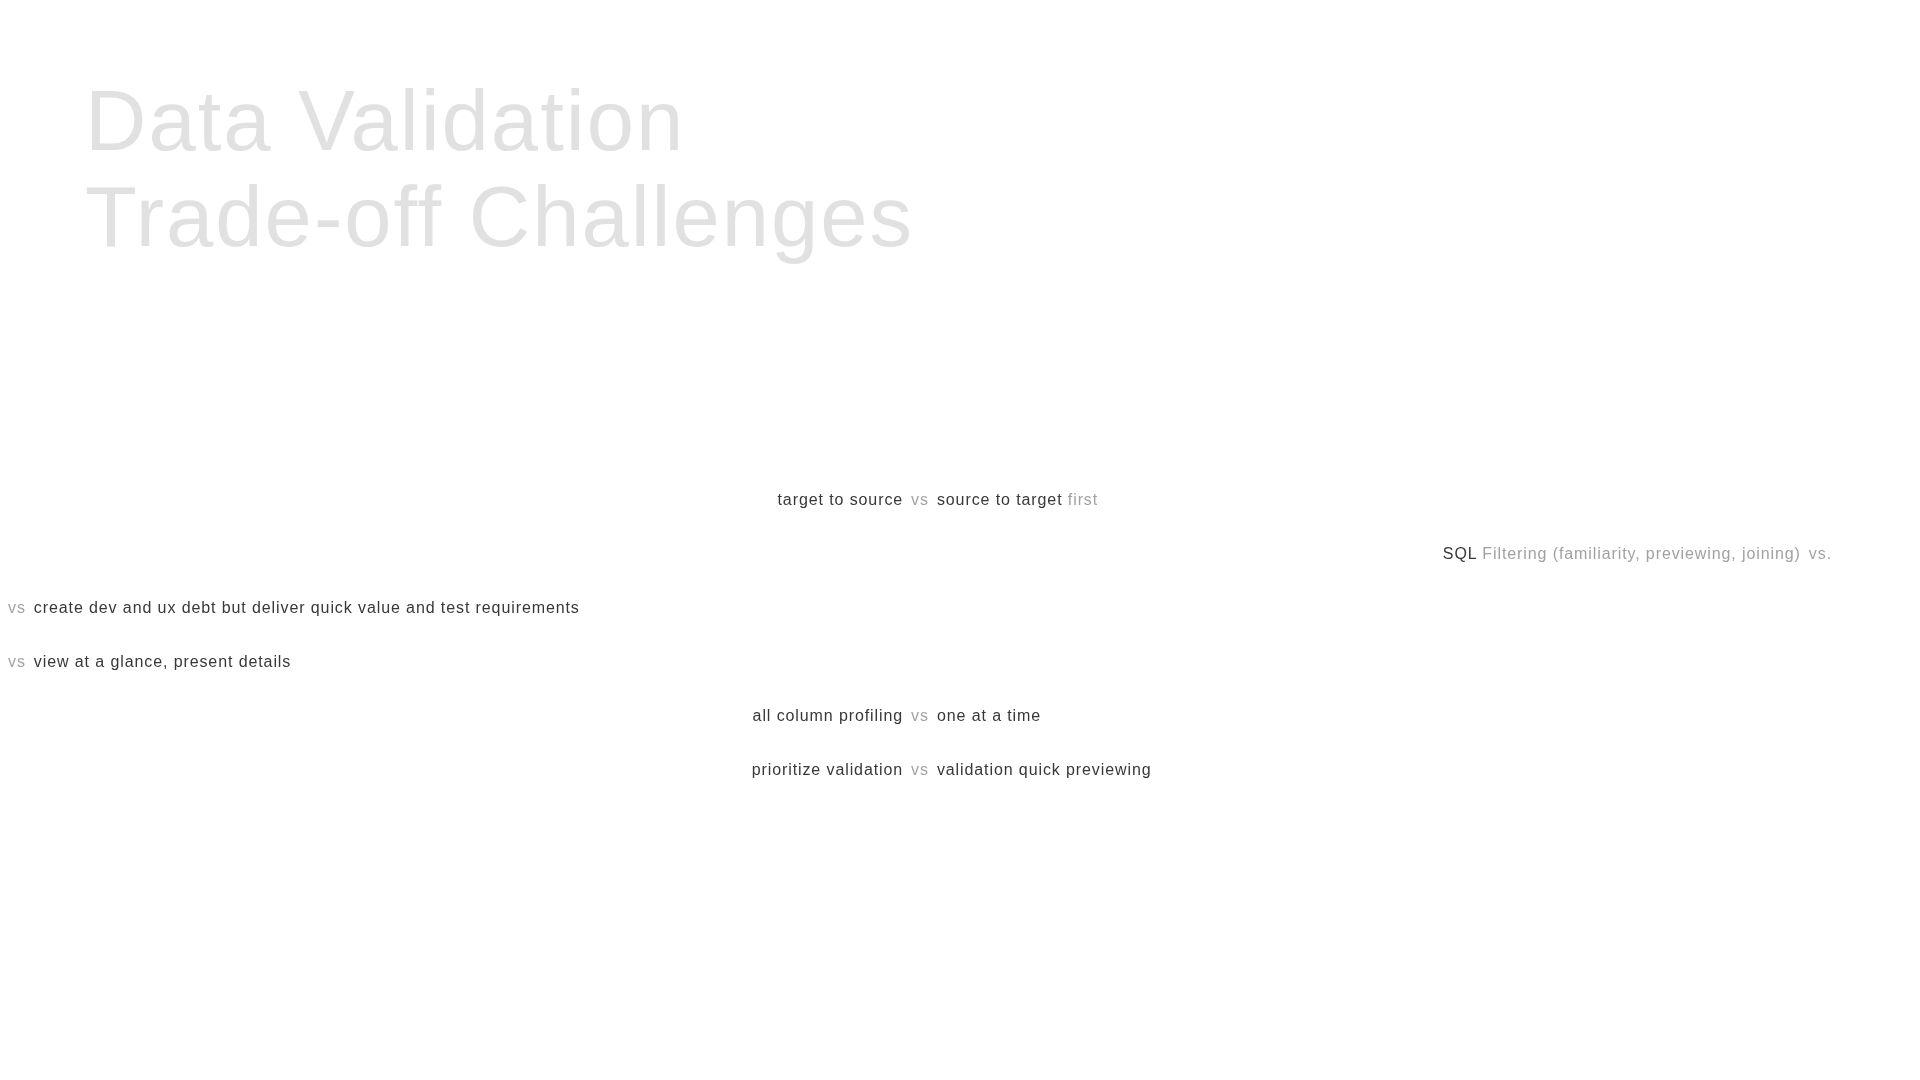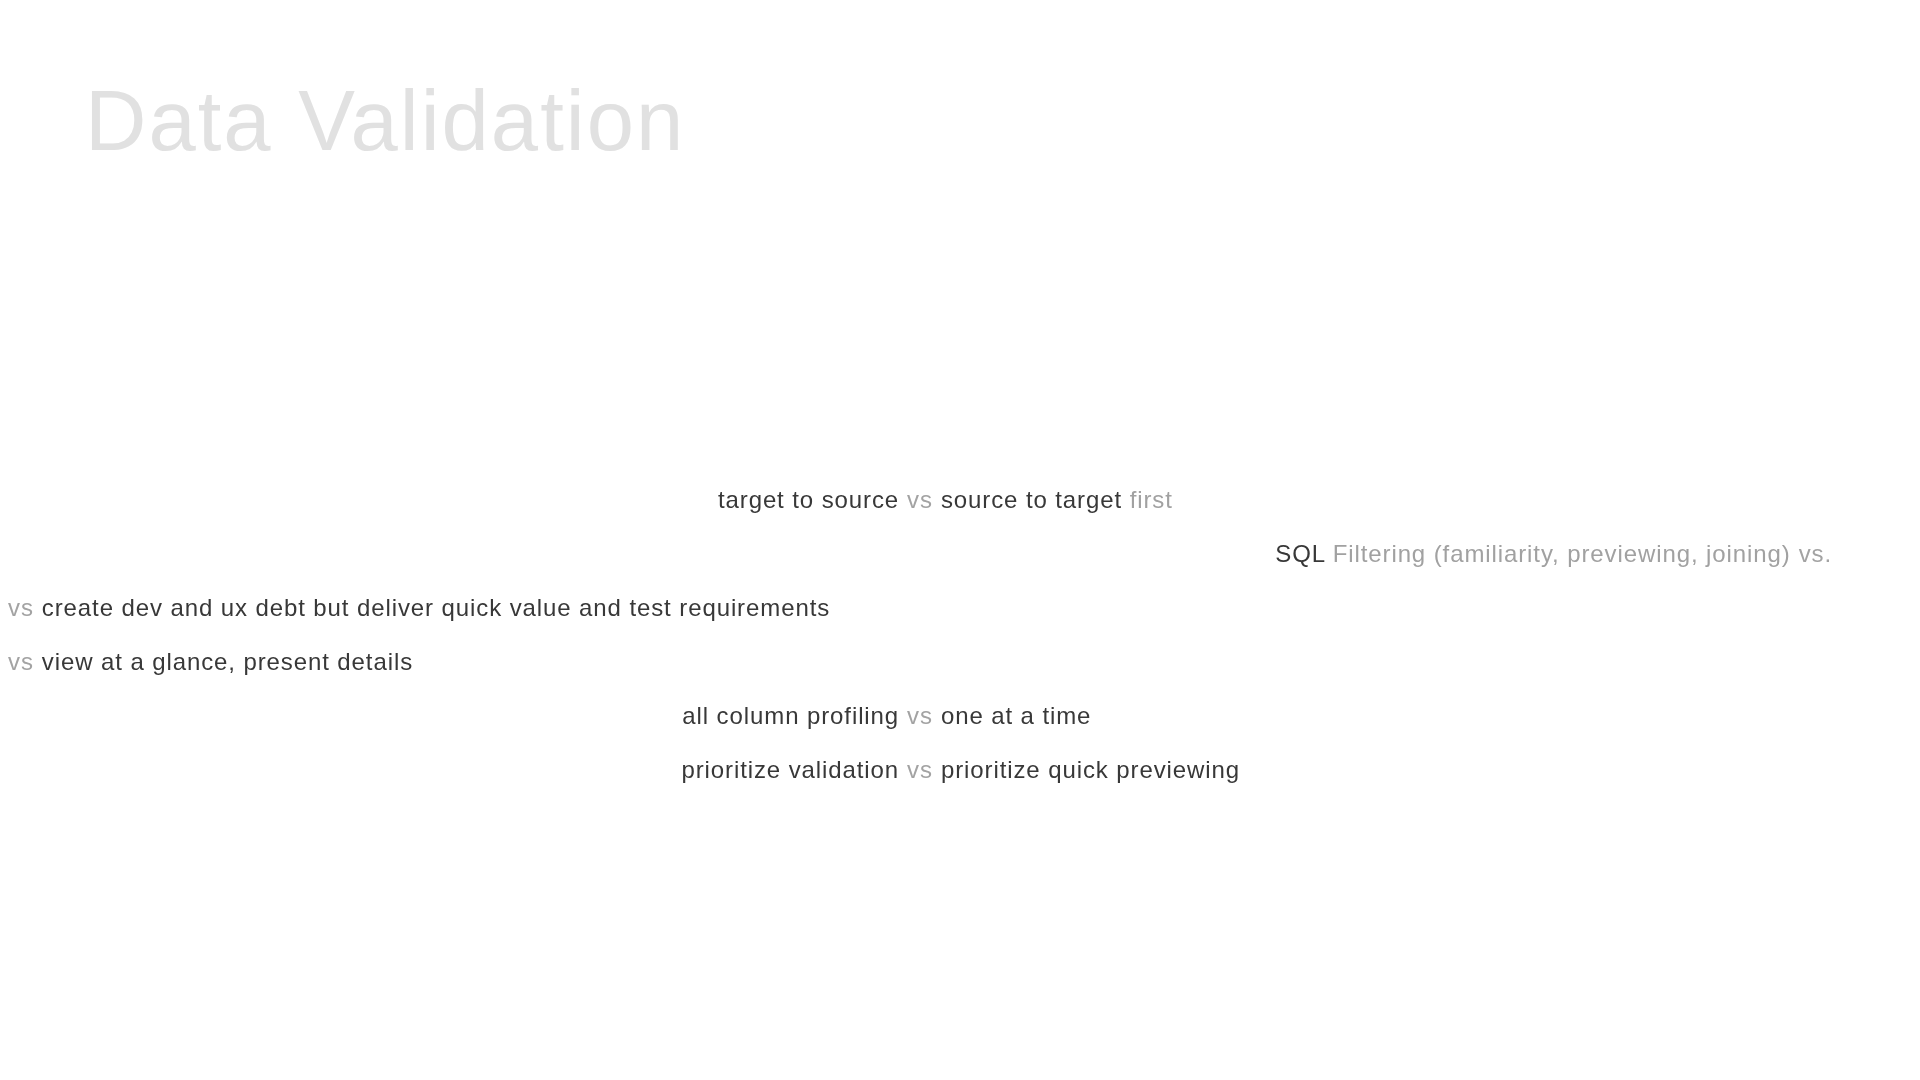--- a/index.html
+++ b/index.html
@@ -30,39 +30,40 @@
   .tradeoff-list {
     position: absolute;
     top: 473px;
     left: 0;
     width: 1840px; 
   }
   .tradeoff-row {
     display: flex;
     align-items: center;
     height: 54px;
-    font-size: 24px;
+    font-size: 16px;
     letter-spacing: 0.9px;
     color: #383838;
     white-space: pre; 
   }
   .cell-left  { flex: 1 1 0; text-align: right; min-width: 0; }
   .cell-right { flex: 1 1 0; text-align: left;  min-width: 0; }
   .vs-sep {
     flex: 0 0 auto;
     margin: 16px 8px;
     color: #a3a3a3;
   }
   .muted { color: #a1a1a1; }
 </style>
 </head>
 <body>
 
 <div class="slide-title">
   <div>Data Validation</div>
+  <div>Trade-off Challenges</div>
 </div>
 
 <div class="tradeoff-list">
 
   <div class="tradeoff-row">
     <div class="cell-left"><span>target to source</span><span class="muted"></span></div>
     <span class="vs-sep">vs</span>
     <div class="cell-right"><span>source to target</span><span class="muted"> first</span></div>
   </div>
 
@@ -83,16 +84,16 @@
 
   <div class="tradeoff-row">
     <div class="cell-left"><span>all column profiling</span><span class="muted"></span></div>
     <span class="vs-sep">vs</span>
     <div class="cell-right"><span>one at a time</span><span class="muted"></span></div>
   </div>
 
   <div class="tradeoff-row">
     <div class="cell-left"><span>prioritize validation</span><span class="muted"></span></div>
     <span class="vs-sep">vs</span>
-    <div class="cell-right"><span>prioritize quick previewing</span><span class="muted"></span></div>
+    <div class="cell-right"><span>validation quick previewing</span><span class="muted"></span></div>
   </div>
 
 </div>
 
 </body></html>

